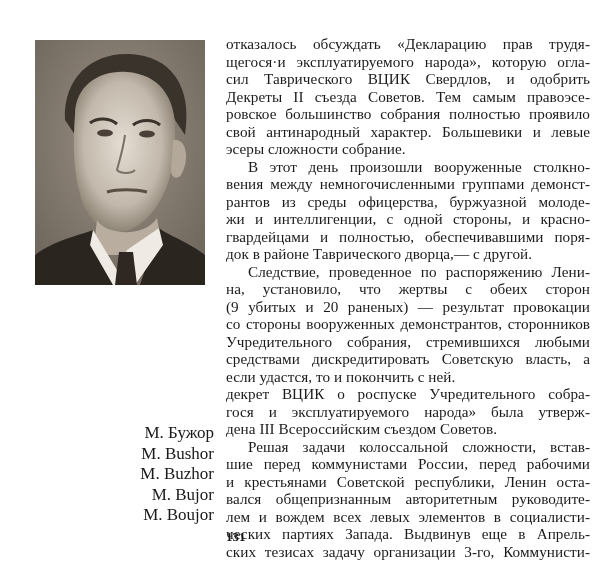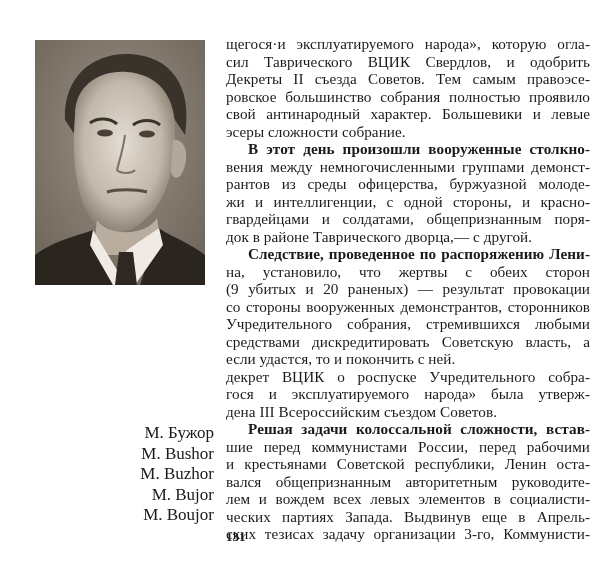--- a/index.html
+++ b/index.html
@@ -2,21 +2,21 @@
 <html><head>
 <meta charset="utf-8">
 <style>
   html, body { margin: 0; padding: 0; background: #ffffff; }
   body { width: 600px; height: 584px; position: relative; overflow: hidden; font-family: "Liberation Serif", "DejaVu Serif", serif; color: #1a1a1a; }
   .photo { position: absolute; left: 35px; top: 40px; width: 170px; height: 245px; background: #8a7f72; overflow: hidden; }
   .photo svg { display: block; width: 100%; height: 100%; }
   .text-col { position: absolute; left: 226px; top: 35px; width: 364px; }
   .line { display: block; font-size: 15.2px; line-height: 17.5px; height: 17.5px; white-space: nowrap; text-align: justify; text-align-last: justify; letter-spacing: 0.05px; }
   .line.last { text-align-last: left; }
-  .line.indent { padding-left: 22px; font-weight: bold; }
+  .line.indent { padding-left: 22px; }
   .captions { position: absolute; right: 386px; top: 423px; text-align: right; }
   .caption { display: block; font-size: 17px; line-height: 20.6px; height: 20.6px; white-space: nowrap; }
   .page-num { position: absolute; left: 226px; top: 529px; font-size: 13px; font-weight: bold; }
 </style>
 </head>
 <body>
 
 <div class="photo">
   <svg viewBox="0 0 170 245" preserveAspectRatio="none">
     <defs>
@@ -54,33 +54,34 @@
     <path d="M170 215 C150 200 132 195 124 188 L105 245 L170 245 Z" fill="#2b2520"></path>
 
     <path d="M58 190 L82 230 L92 210 L124 188 L128 205 L100 245 L78 245 L55 205 Z" fill="#efeae3"></path>
 
     <path d="M84 212 L98 212 L102 245 L80 245 Z" fill="#2e2722"></path>
   </svg>
 </div>
 
 <div class="text-col">
   <div>
+    <span class="line">отказалось обсуждать «Декларацию прав трудя-</span>
     <span class="line">щегося·и эксплуатируемого народа», которую огла-</span>
     <span class="line">сил Таврического ВЦИК Свердлов, и одобрить</span>
     <span class="line">Декреты II съезда Советов. Тем самым правоэсе-</span>
     <span class="line">ровское большинство собрания полностью проявило</span>
     <span class="line">свой антинародный характер. Большевики и левые</span>
     <span class="line last">эсеры сложности собрание.</span>
   </div>
   <div>
     <span class="line indent">В этот день произошли вооруженные столкно-</span>
     <span class="line">вения между немногочисленными группами демонст-</span>
     <span class="line">рантов из среды офицерства, буржуазной молоде-</span>
     <span class="line">жи и интеллигенции, с одной стороны, и красно-</span>
-    <span class="line">гвардейцами и солдатами, общепризнанным поря-</span>
+    <span class="line">гвардейцами и полностью, обеспечивавшими поря-</span>
     <span class="line last">док в районе Таврического дворца,— с другой.</span>
   </div>
   <div>
     <span class="line indent">Следствие, проведенное по распоряжению Лени-</span>
     <span class="line">на, установило, что жертвы с обеих сторон</span>
     <span class="line">(9 убитых и 20 раненых) — результат провокации</span>
     <span class="line">со стороны вооруженных демонстрантов, сторонников</span>
     <span class="line">Учредительного собрания, стремившихся любыми</span>
     <span class="line">средствами дискредитировать Советскую власть, а</span>
     <span class="line last">если удастся, то и покончить с ней.</span>

